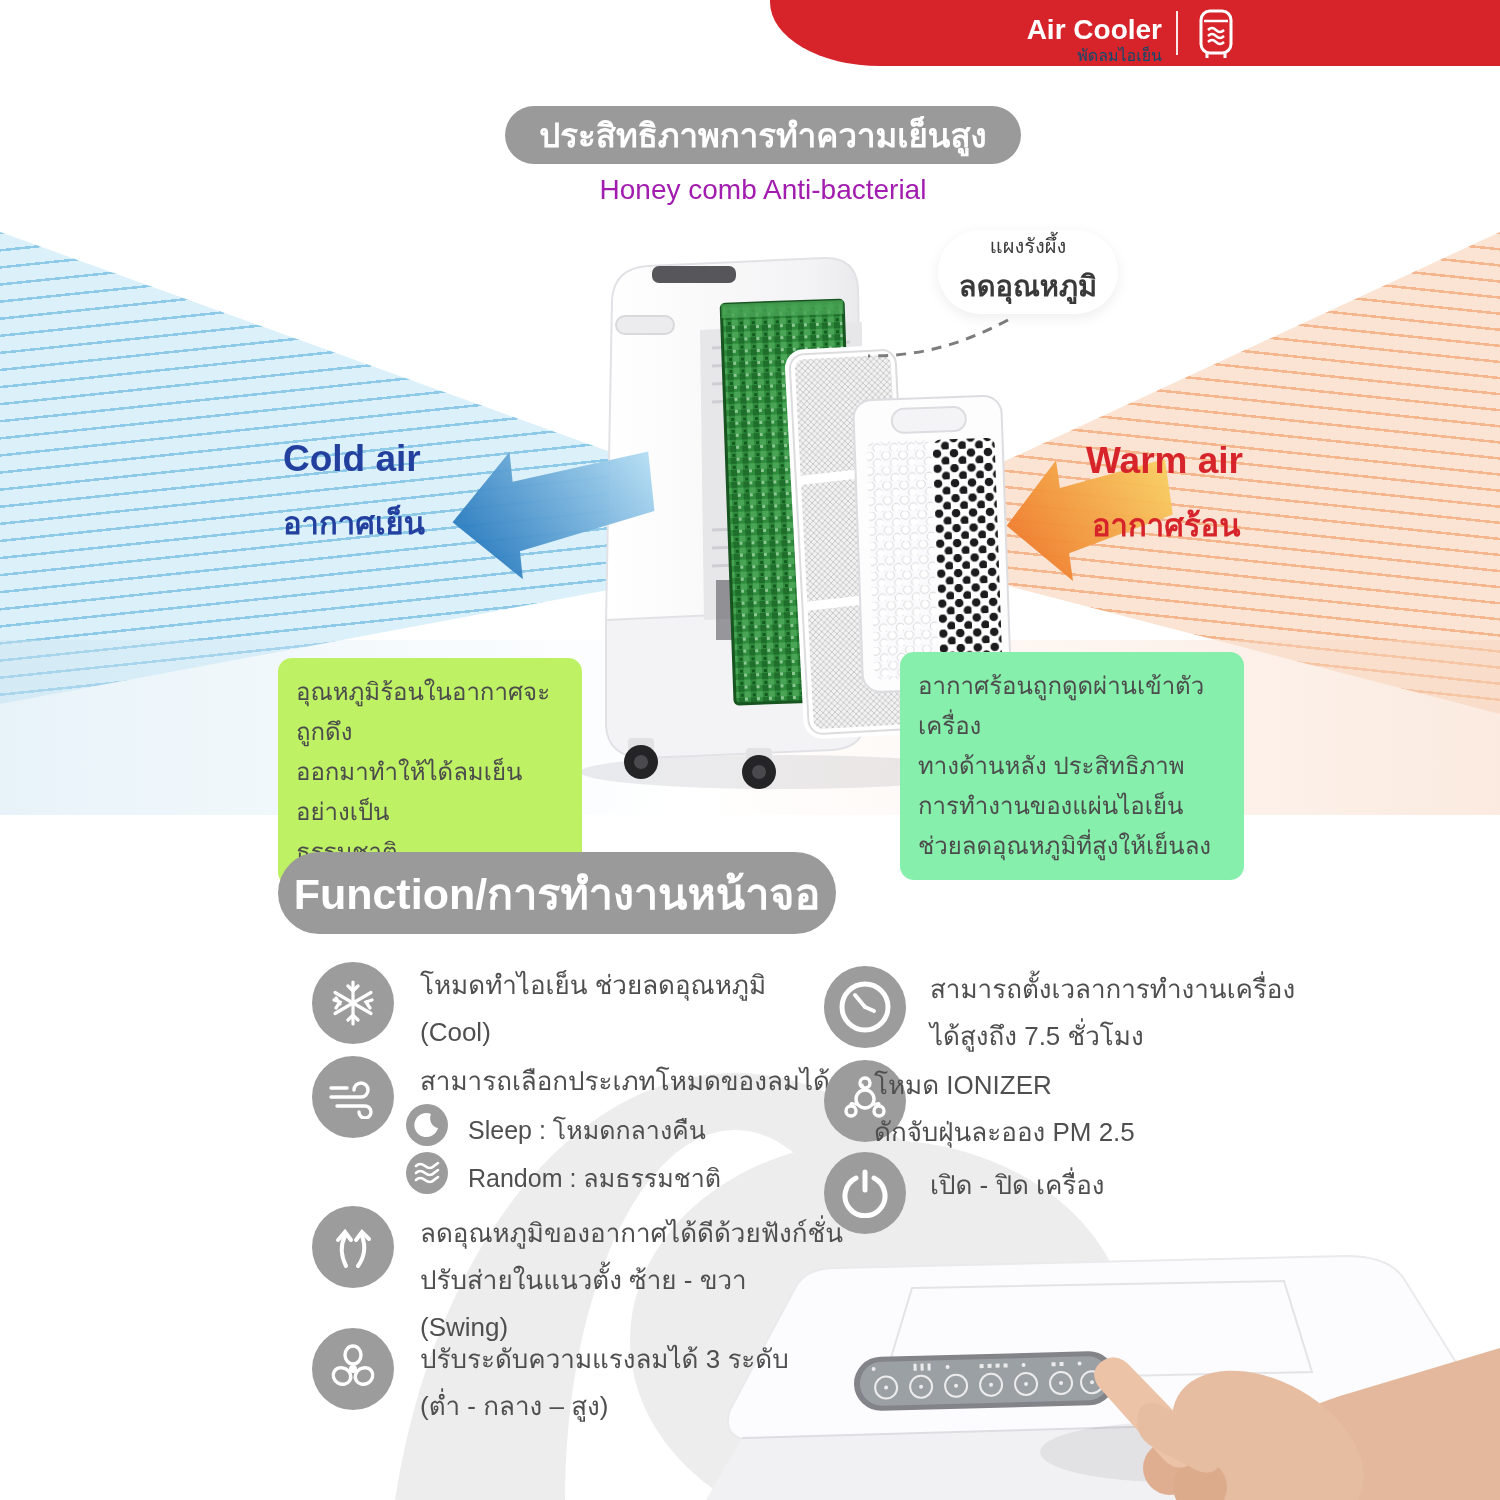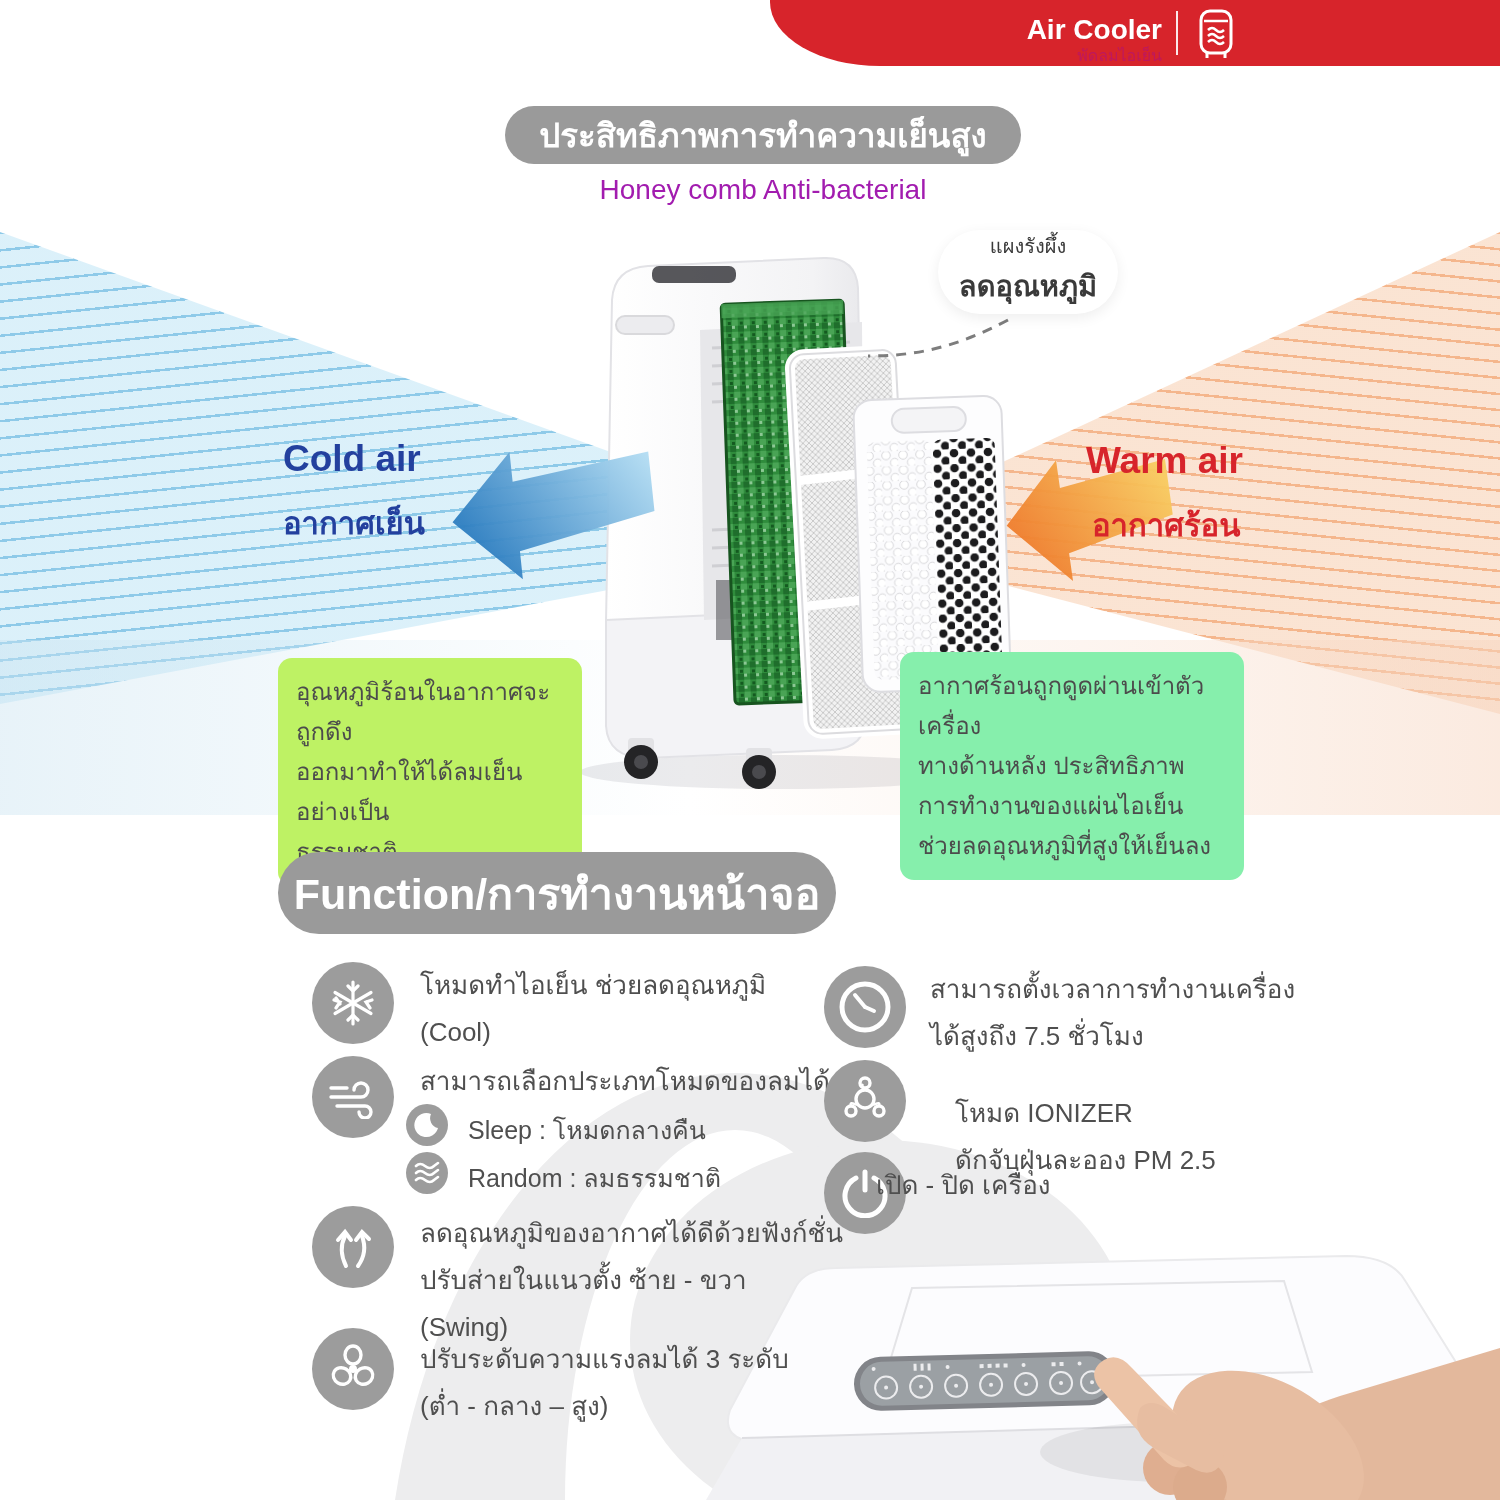--- a/index.html
+++ b/index.html
@@ -12,21 +12,21 @@
     clip-path:polygon(0 0,100% 50%,100% 74%,0 100%);}
   .warm-wedge{left:1000px;top:232px;width:500px;height:482px;z-index:0;
     background:repeating-linear-gradient(186deg, rgba(242,164,112,.8) 0 2.5px, rgba(250,223,203,.85) 2.5px 16px);
     clip-path:polygon(0 48%,100% 0,100% 100%,0 73%);}
   .floor{left:0;top:640px;width:1500px;height:175px;z-index:0;
     background:linear-gradient(to right, rgba(203,228,241,.45), rgba(255,255,255,.15) 46%, rgba(247,214,193,.5));}
   
   .red-banner{left:770px;top:0;width:730px;height:66px;background:#d7242b;z-index:3;
     border-bottom-left-radius:110px 64px;}
   .brand-en{left:1012px;top:14px;width:150px;color:#fff;font-size:28px;font-weight:bold;text-align:right;z-index:4;}
-  .brand-th{left:1012px;top:43px;width:150px;color:#be185d;font-size:16px;text-align:right;z-index:4;}
+  .brand-th{left:1012px;top:43px;width:150px;color:#0c4a6e;font-size:16px;text-align:right;z-index:4;}
   .brand-divider{left:1176px;top:11px;width:2px;height:44px;background:#ffffff;opacity:.9;z-index:4;}
   .brand-icon{left:1196px;top:9px;z-index:4;}
   
   .title-pill{left:505px;top:106px;width:516px;height:58px;background:#9a9a9a;border-radius:30px;z-index:2;
     color:#fff;font-size:33px;font-weight:bold;text-align:center;line-height:60px;}
   .subtitle{left:460px;top:174px;width:606px;text-align:center;color:#a21caf;font-size:28px;z-index:2;}
   
   .callout{left:938px;top:230px;width:180px;height:84px;background:#fff;border-radius:42px;z-index:2;
     box-shadow:0 4px 14px rgba(0,0,0,.07);text-align:center;color:#3a3a3a;}
   .callout .l1{font-size:20px;margin-top:0;}
@@ -351,28 +351,28 @@
 
   <span class="abs ficon" style="left:824px;top:1060px;">
     <svg width="52" height="52" viewBox="0 0 52 52" fill="none" stroke="#ffffff" stroke-width="3.4">
       <circle cx="26" cy="24" r="9"></circle>
       <circle cx="26" cy="8" r="5"></circle>
       <circle cx="12" cy="36" r="5"></circle>
       <circle cx="40" cy="36" r="5"></circle>
       <path d="M18 30 Q10 26 12 31 M34 30 Q42 26 40 31 M26 15 Q22 12 24 9" stroke-width="2.4"></path>
     </svg>
   </span>
-  <div class="abs ftext" style="left:955px;top:1062px;margin-top:28px;">
+  <div class="abs ftext" style="left:874px;top:1062px;">
     <div>โหมด IONIZER</div>
     <div>ดักจับฝุ่นละออง PM 2.5</div>
   </div>
 
   <span class="abs ficon" style="left:824px;top:1152px;">
     <svg width="50" height="50" viewBox="0 0 50 50" fill="none" stroke="#ffffff" stroke-linecap="round">
       <path d="M16 10 A 20 20 0 1 0 34 10" stroke-width="5"></path>
       <line x1="25" y1="4" x2="25" y2="22" stroke-width="5"></line>
     </svg>
   </span>
-  <div class="abs ftext" style="left:876px;top:1162px;text-align:center;">
+  <div class="abs ftext" style="left:930px;top:1162px;text-align:center;">
     <div>เปิด - ปิด เครื่อง</div>
   </div>
 
 </div>
 
 </body></html>

